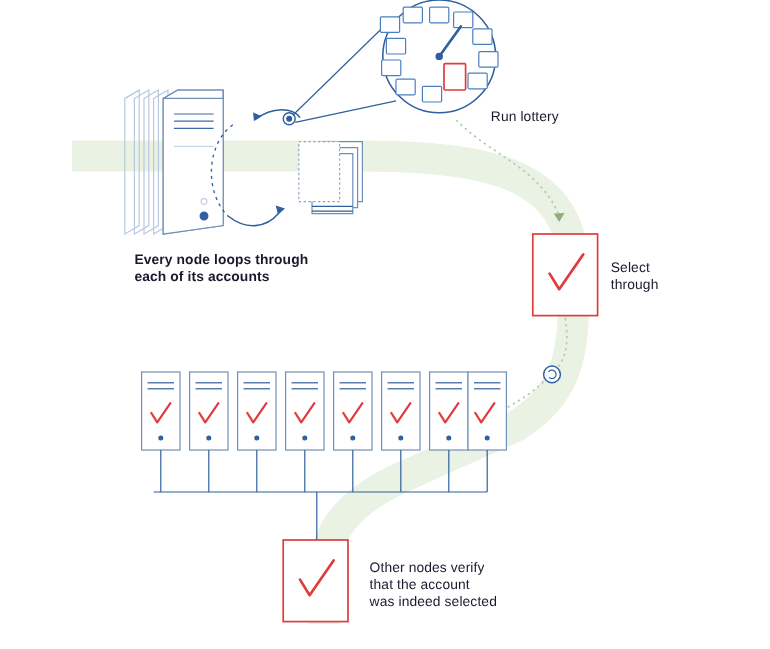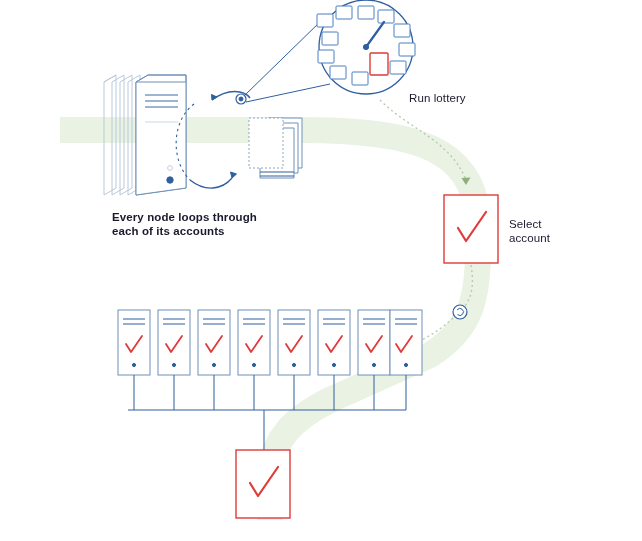--- a/index.html
+++ b/index.html
@@ -191,15 +191,18 @@
 
       <rect x="236" y="450" width="54" height="68" fill="#ffffff" stroke="#e03a3a" stroke-width="1.4"></rect>
       <path d="M 250 483 L 258 496 L 278 467" stroke="#e03a3a" stroke-width="2.2" stroke-linecap="round" stroke-linejoin="round" fill="none"></path>
     </g>
   </svg>
 
   <div class="label" style="left:409px; top:91px;">Run lottery</div>
   <div class="label bold" style="left:112px; top:210px;">Every node loops through
 each of its accounts</div>
   <div class="label" style="left:509px; top:217px;">Select
-account</div>
+through</div>
+  <div class="label" style="left:308px; top:467px;">Other nodes verify
+that the account
+was indeed selected</div>
 
 </div>
 
 </body></html>

